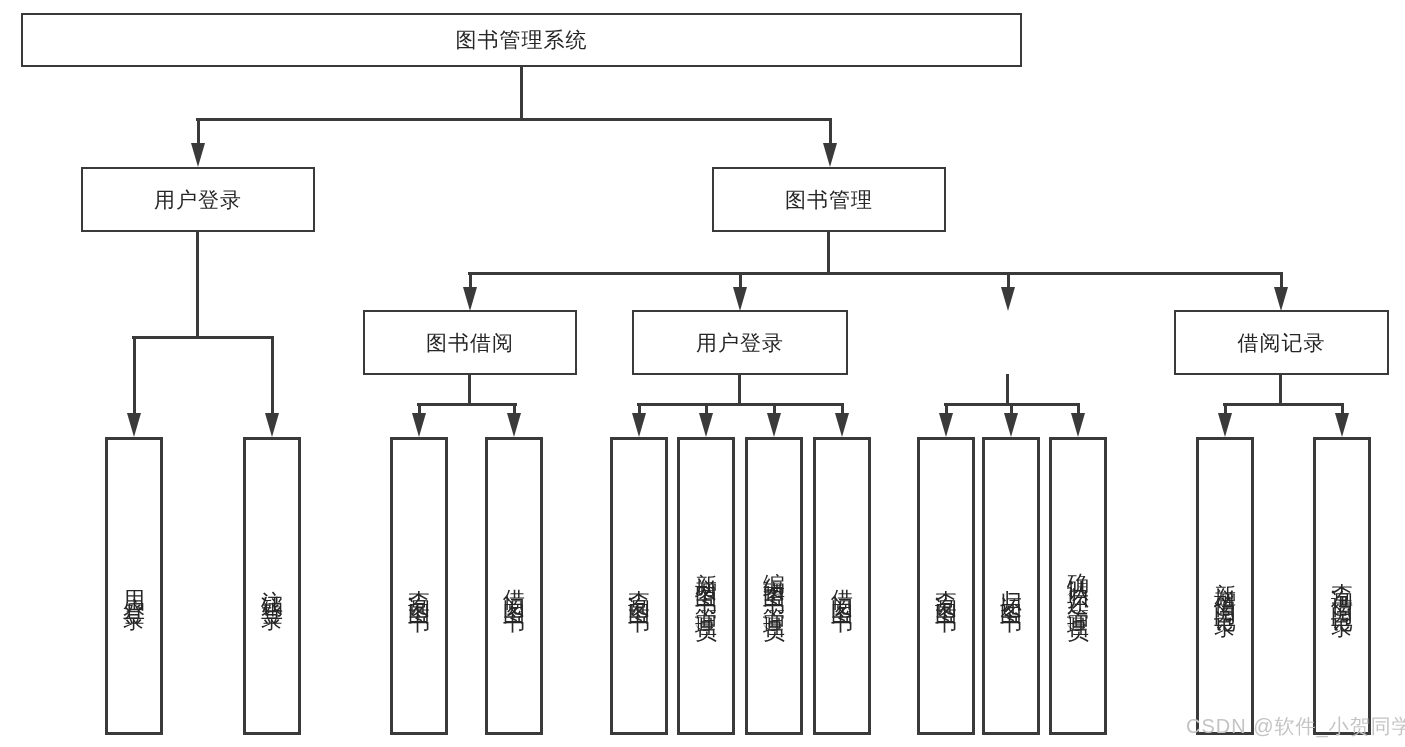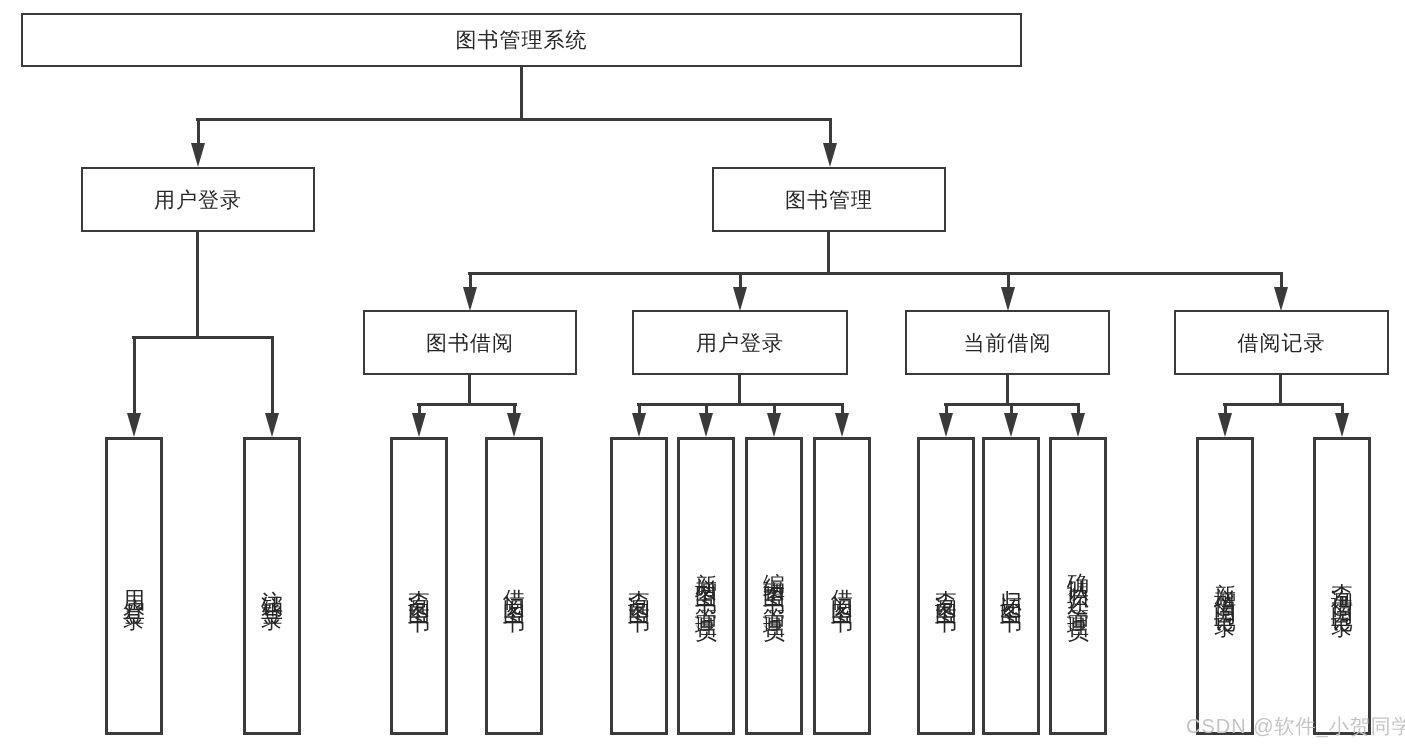--- a/index.html
+++ b/index.html
@@ -116,23 +116,20 @@
   <div class="arrow" style="left:733px; top:272px; height:39px;"></div>
   <div class="arrow" style="left:1001px; top:272px; height:39px;"></div>
   <div class="arrow" style="left:1274px; top:272px; height:39px;"></div>
 
   <div class="node-h" style="left:363px; top:310px; width:214px; height:65px;">
     <span>图书借阅</span>
   </div>
   <div class="node-h" style="left:632px; top:310px; width:216px; height:65px;">
     <span>用户登录</span>
   </div>
-  <div class="node-h" style="left:905px; top:310px; width:205px; height:65px;">
-    <span>当前借阅</span>
-  </div>
   <div class="node-h" style="left:1174px; top:310px; width:215px; height:65px;">
     <span>借阅记录</span>
   </div>
 
   <div class="vline" style="left:468px; top:374px; height:32px;"></div>
   <div class="hline" style="left:417px; top:403px; width:100px;"></div>
   <div class="arrow" style="left:412px; top:405px; height:32px;"></div>
   <div class="arrow" style="left:507px; top:405px; height:32px;"></div>
 
   <div class="vline" style="left:738px; top:374px; height:32px;"></div>

